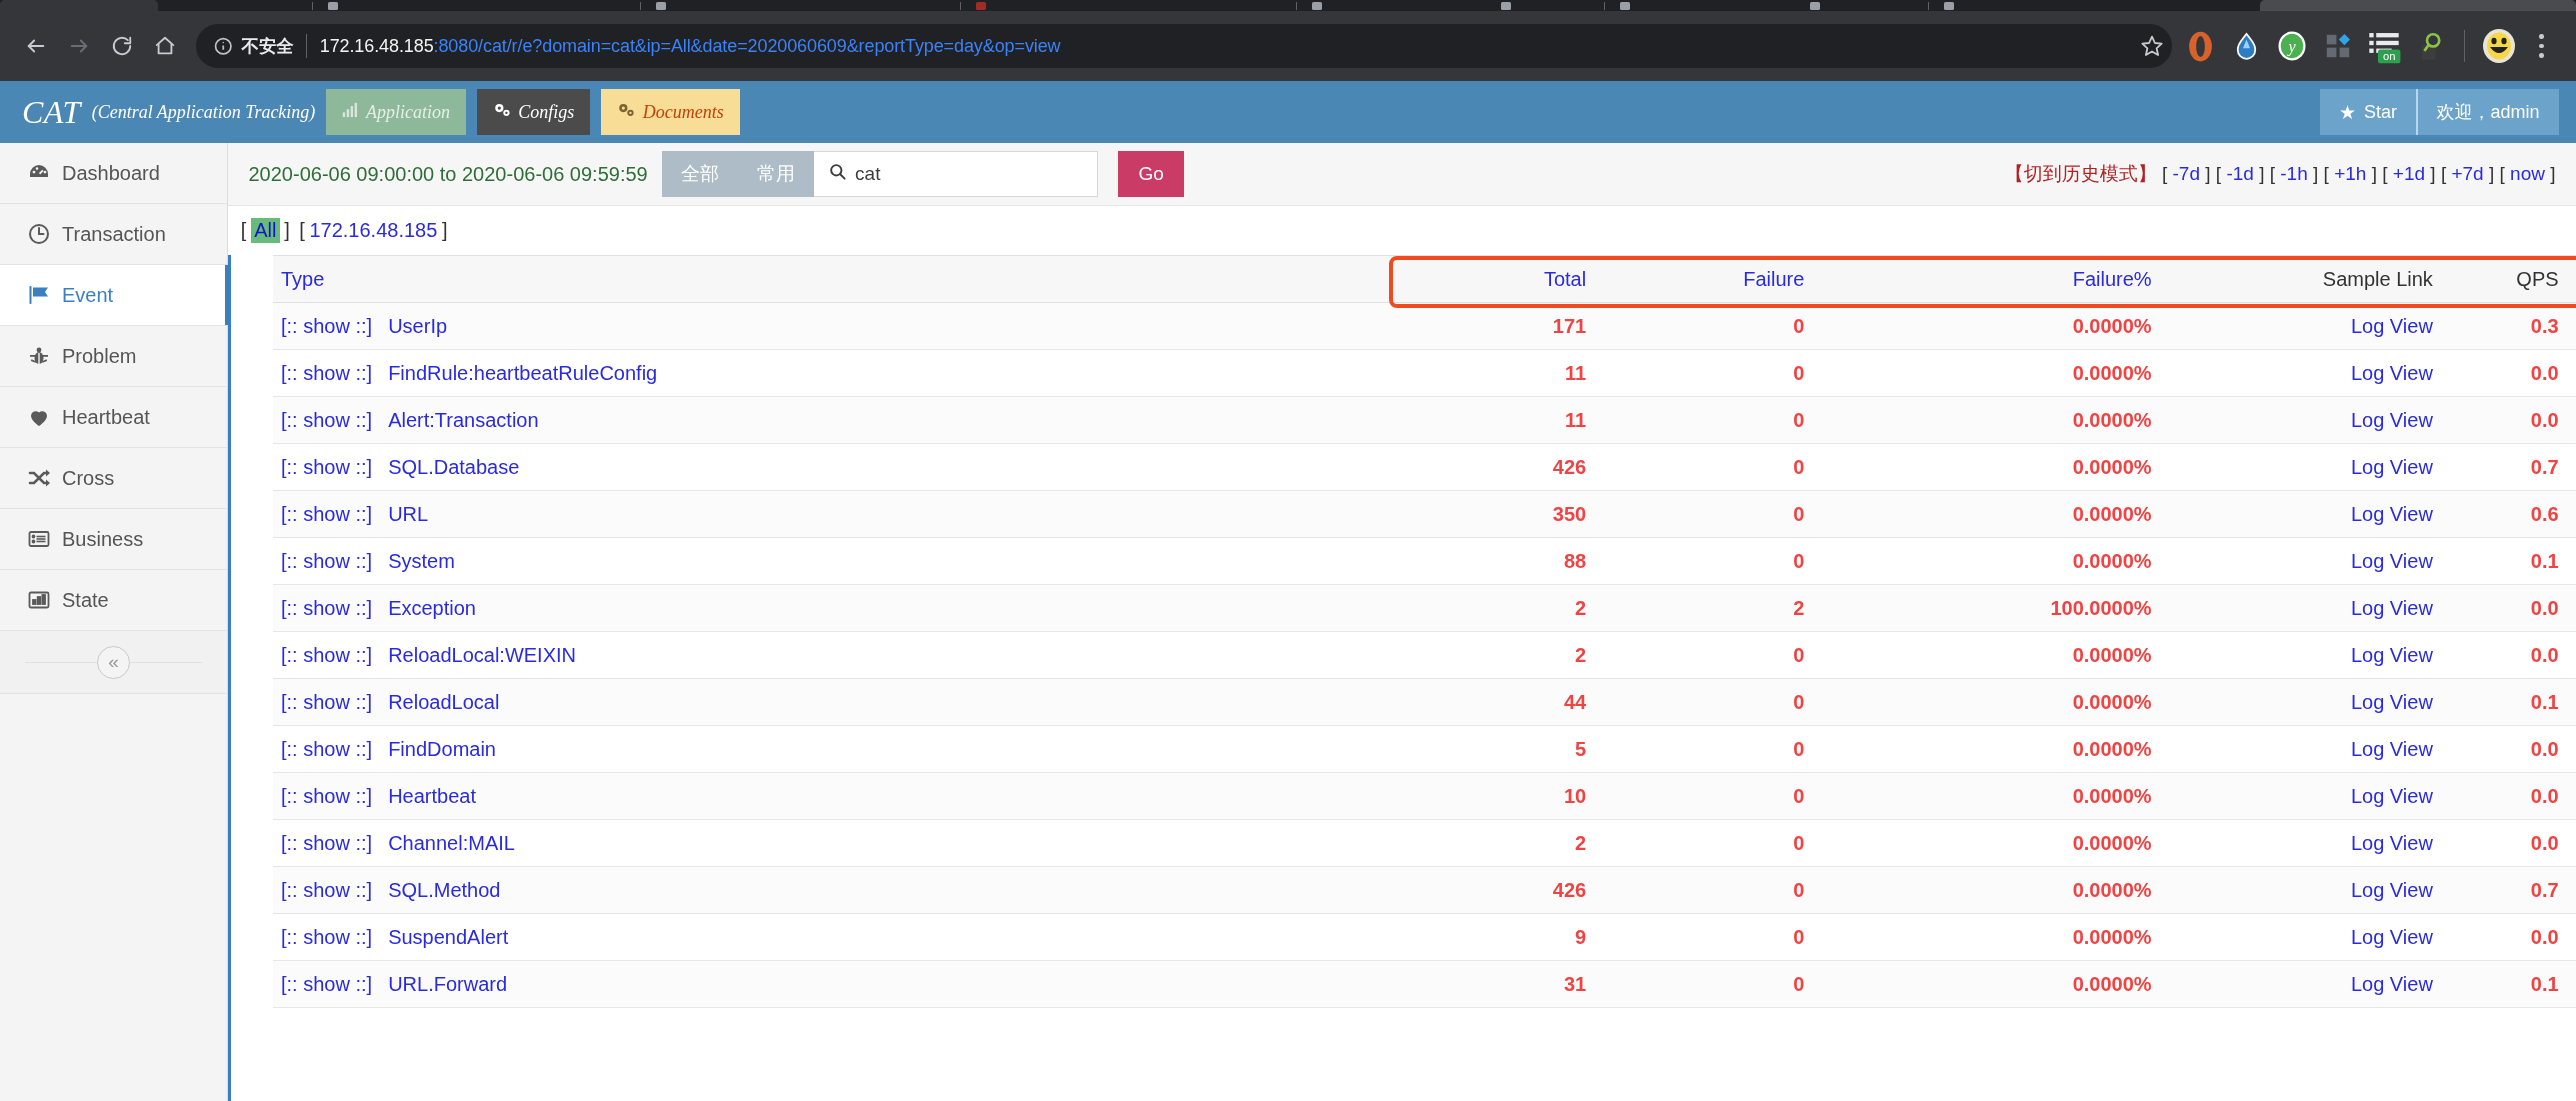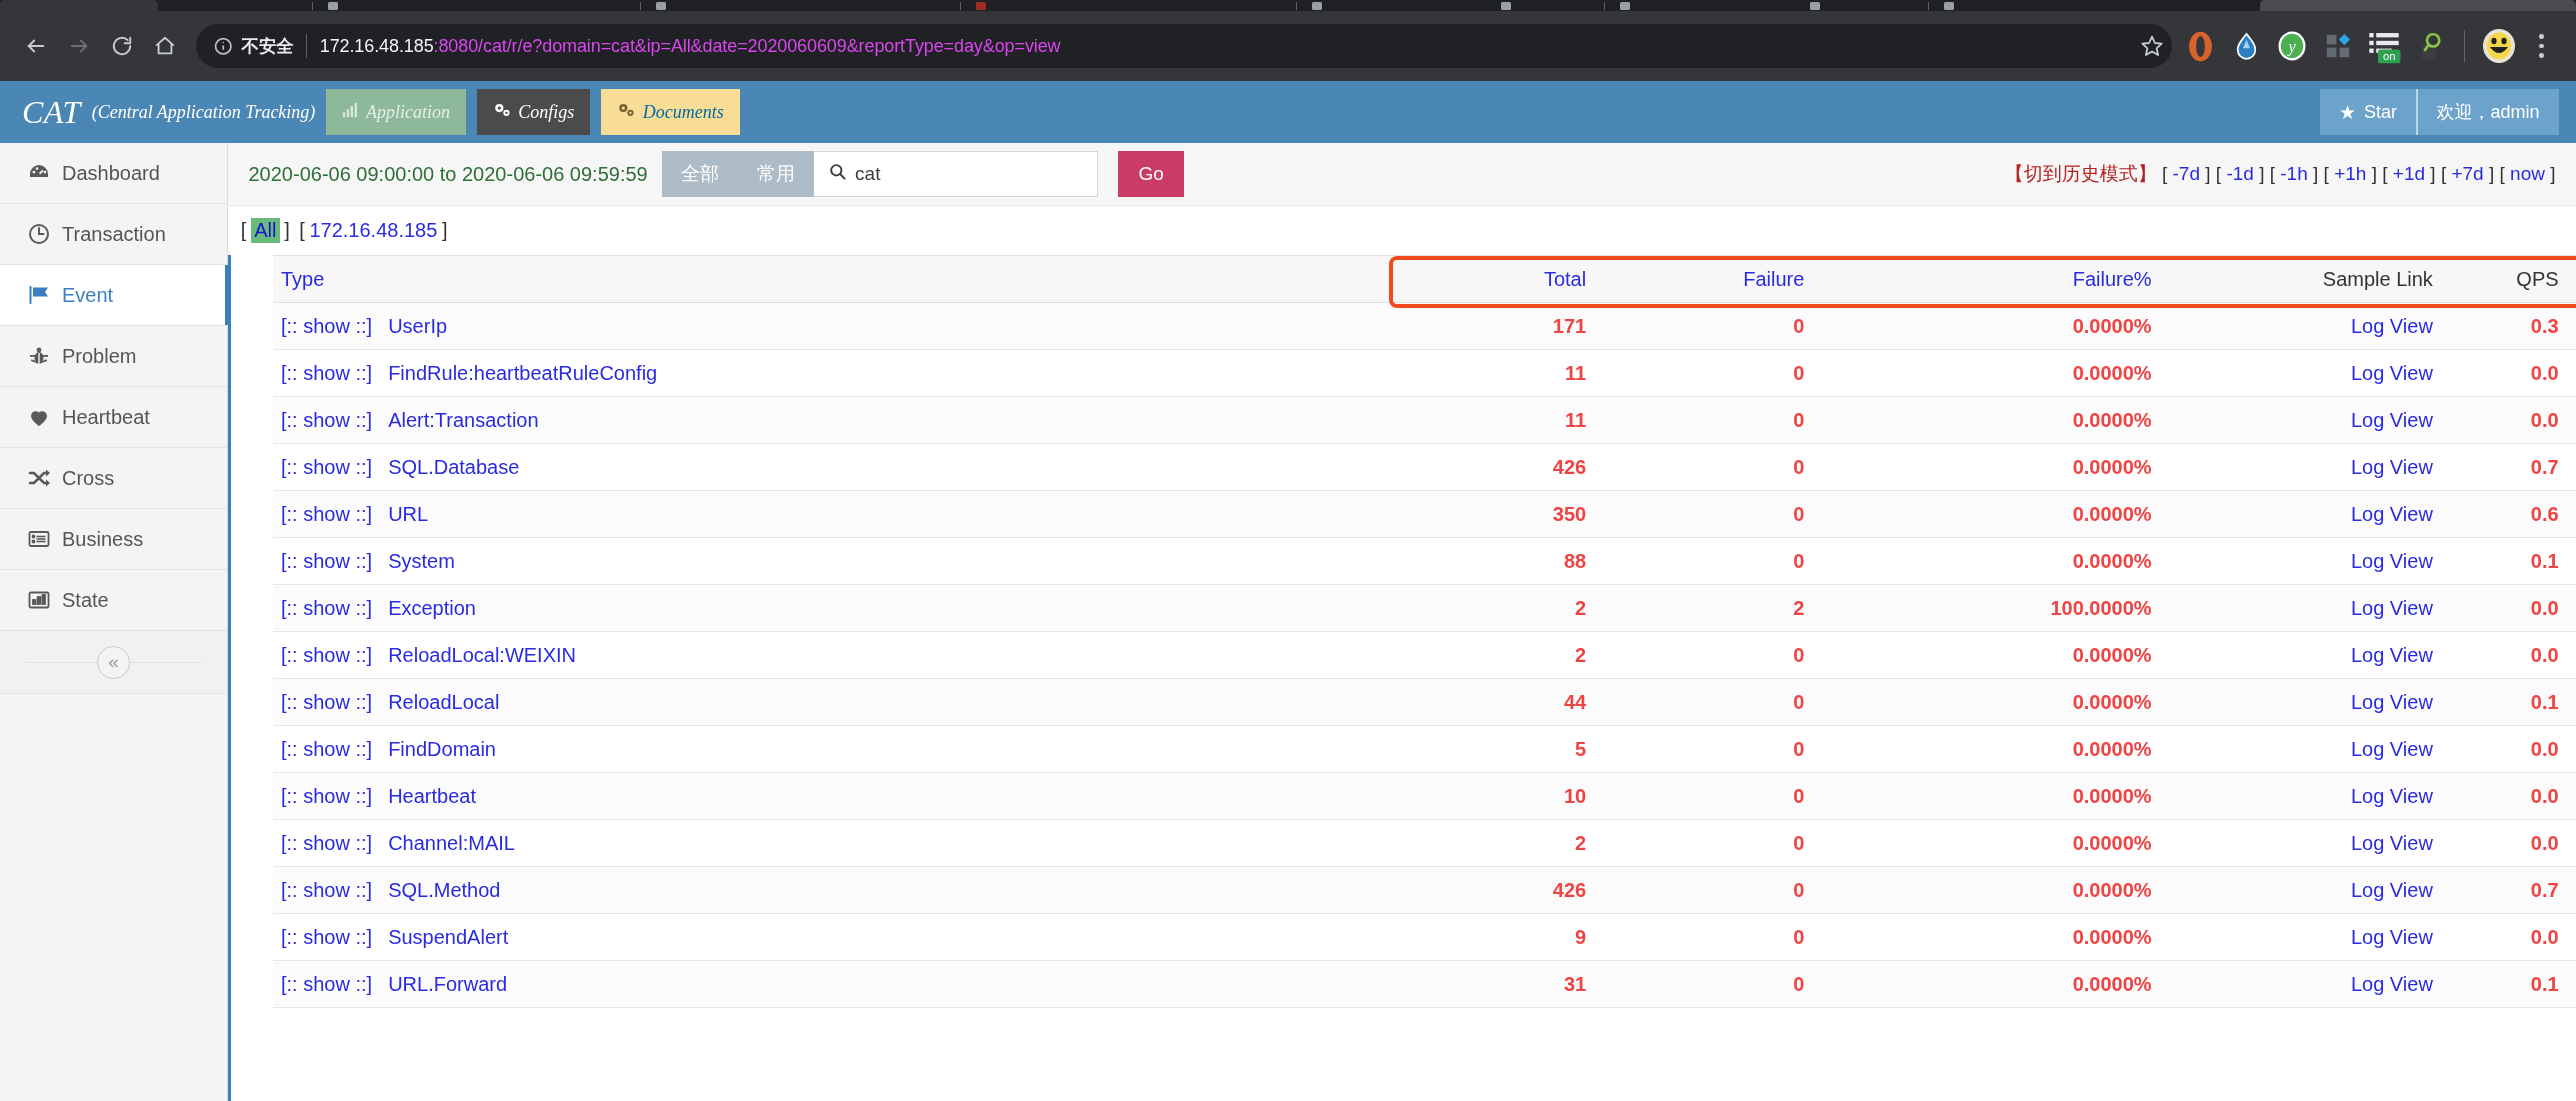--- a/index.html
+++ b/index.html
@@ -44,21 +44,21 @@
     color: #e8eaed; font-size: 17.4px; margin-left: 8px; white-space: nowrap;
     font-family: "DejaVu Sans", sans-serif;
     font-weight: bold;
   }
   #omni-divider { width: 0.8px; height: 24px; background: #5f6368; margin: 0 12.6px; flex: none; }
   #url-text {
     font-size: 18px; white-space: nowrap; overflow: hidden;
     font-family: "Liberation Sans", sans-serif; letter-spacing: -0.1px;
   }
   #url-text .host { color: #f1f3f4; }
-  #url-text .rest { color: #d946ef; }
+  #url-text .rest { color: #3b82f6; }
   #star-btn { margin-left: auto; padding-left: 11px; color: #c8cbcf; flex: none; }
   #star-btn svg { width: 24px; height: 24px; display: block; }
 
   .ext-icons { display: flex; align-items: center; gap: 0px; flex: none; margin-left: 4.7px; }
   .ext { width: 46px; height: 46px; display: flex; align-items: center; justify-content: center; position: relative; }
   .toolbar-sep { width: 0.8px; height: 32px; background: #5f6368; margin: 0 11px; }
   .menu-dots { width: 40px; display:flex; flex-direction:column; align-items:center; gap:4.7px; }
   .menu-dots i { width: 4.7px; height: 4.7px; border-radius: 50%; background: #c8cbcf; display:block;}
 
   
@@ -74,21 +74,21 @@
     color: #fff; font-size: 18px; font-style: italic; margin-left: 11px;
     font-family: "Liberation Serif", serif;
   }
   .nav-tab {
     height: 46px; display: flex; align-items: center; gap: 6.3px;
     padding: 0 16px; margin-left: 11px; font-style: italic;
     font-size: 18px; font-family: "Liberation Serif", serif; white-space: nowrap;
   }
   .nav-tab.app { background: #8db99a; color: #e6eee8; }
   .nav-tab.cfg { background: #4b4b4b; color: #ffffff; }
-  .nav-tab.doc { background: #f7dd96; color: #0369a1; }
+  .nav-tab.doc { background: #f7dd96; color: #c2410c; }
   .nav-tab .gi { font-style: normal; font-size: 16.6px; }
 
   #header-right { margin-left: auto; display: flex; align-items: center; height: 62px; }
   .hdr-cell {
     height: 46px; display: flex; align-items: center; padding: 0 19px;
     color: #fff; font-size: 18px; background: #6ba3cb; white-space: nowrap;
   }
   .hdr-cell .star { font-size: 19px; margin-right: 8px; }
   #hdr-sep { width: 1.6px; height: 46px; background: #b9d6ea; }
   #hdr-pad { width: 17.4px; height: 46px; background: transparent; }

